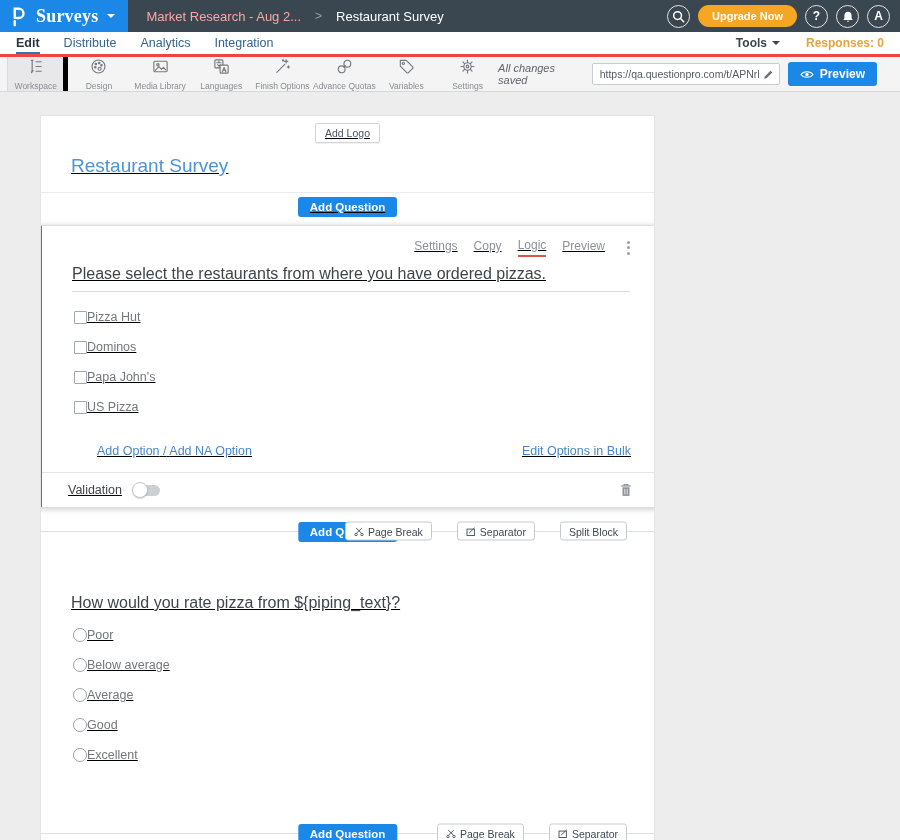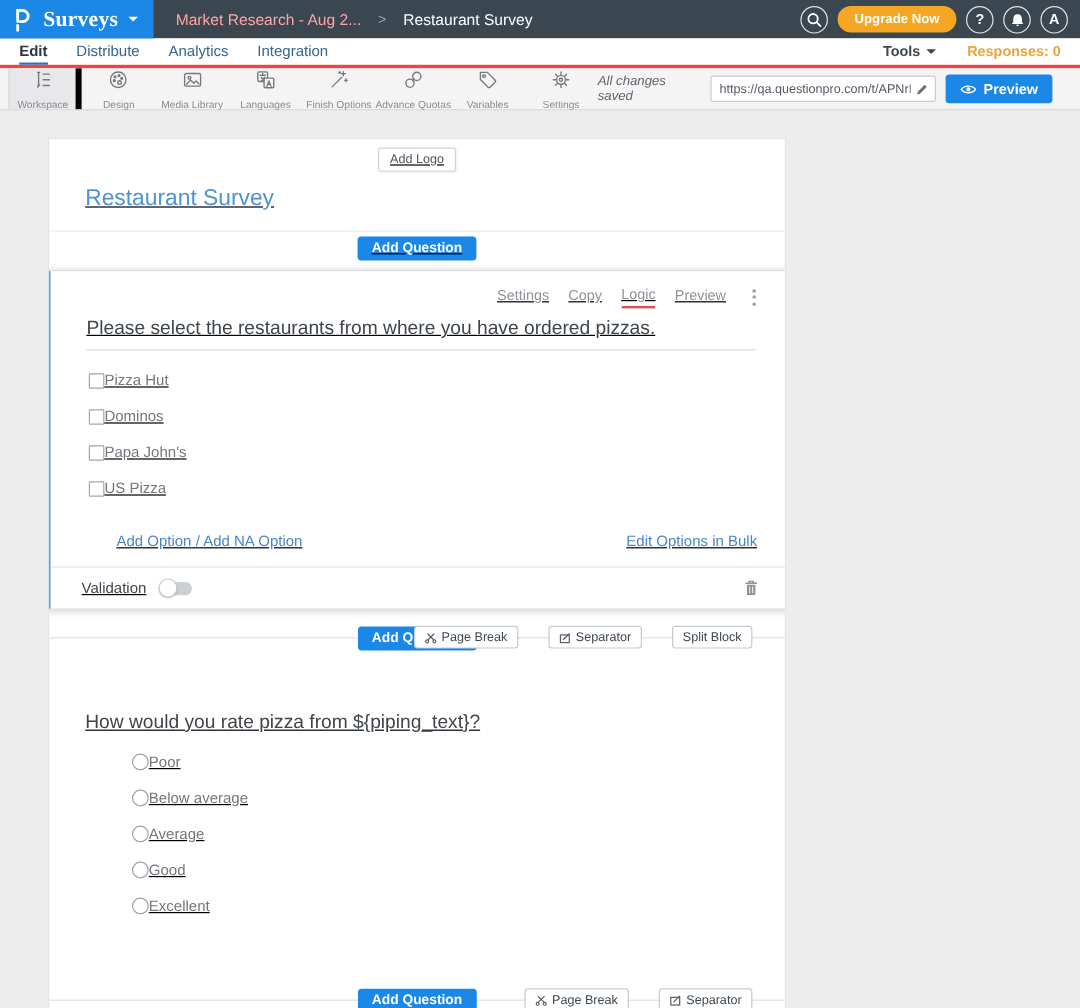--- a/index.html
+++ b/index.html
@@ -58,21 +58,21 @@
   .qcard { position:relative; margin:5px -3px 0; background:#fff; border:1px solid #dcdee0;
     border-left:4px solid #1b87e6; box-shadow:0 1px 6px rgba(60,64,67,.28); }
   .q-toolbar { display:flex; justify-content:flex-end; align-items:center; gap:16px; padding:12px 22px 0; font-size:12px; color:#8d9299; }
   .q-menu-item { cursor:pointer; padding-bottom:3px; }
   .q-menu-item.logic-active { border-bottom:2px solid #d9534f; }
   .kebab { display:flex; flex-direction:column; gap:2.5px; padding:2px 4px; margin-left:2px; cursor:pointer; }
   .kebab i { width:3px; height:3px; border-radius:50%; background:#9aa0a6; }
   .q-text { margin:8px 26px 0 30px; font-size:16px; color:#3f454c; padding-bottom:8px; border-bottom:1px solid #d9dbdd; }
   .q-text.plain { border-bottom:none; padding-bottom:0; margin-right:28px; }
   .options { padding:18px 28px 0 32px; }
-  .q2-block .options { padding-top:16px;margin-left:37px; }
+  .q2-block .options { padding-top:16px; }
   .opt-row { display:flex; align-items:center; height:14px; margin-bottom:16px; }
   .checkbox { width:13px; height:13px; border:1.5px solid #a2a7ad; border-radius:1px; background:#fff; cursor:pointer; flex:none; }
   .radio { width:14px; height:14px; border:1.5px solid #9ea3a9; border-radius:50%; background:#fff; cursor:pointer; flex:none; }
   .opt-label { font-size:12.5px; color:#72777d; cursor:text; }
   .addopt-row { display:flex; justify-content:space-between; padding:14px 25px 14px 55px; font-size:12.5px; }
   .link { color:#4a86c8; cursor:pointer; }
   .link-sep { color:#4a86c8; }
   .validation-row { border-top:1px solid #e3e4e6; height:35px; display:flex; align-items:center; padding:0 24px 0 26px; }
   .validation-label { font-size:12.5px; color:#3f454c; margin-right:12px; }
   .toggle { width:26px; height:11px; background:#cdd0d3; border-radius:6px; position:relative; cursor:pointer; }

